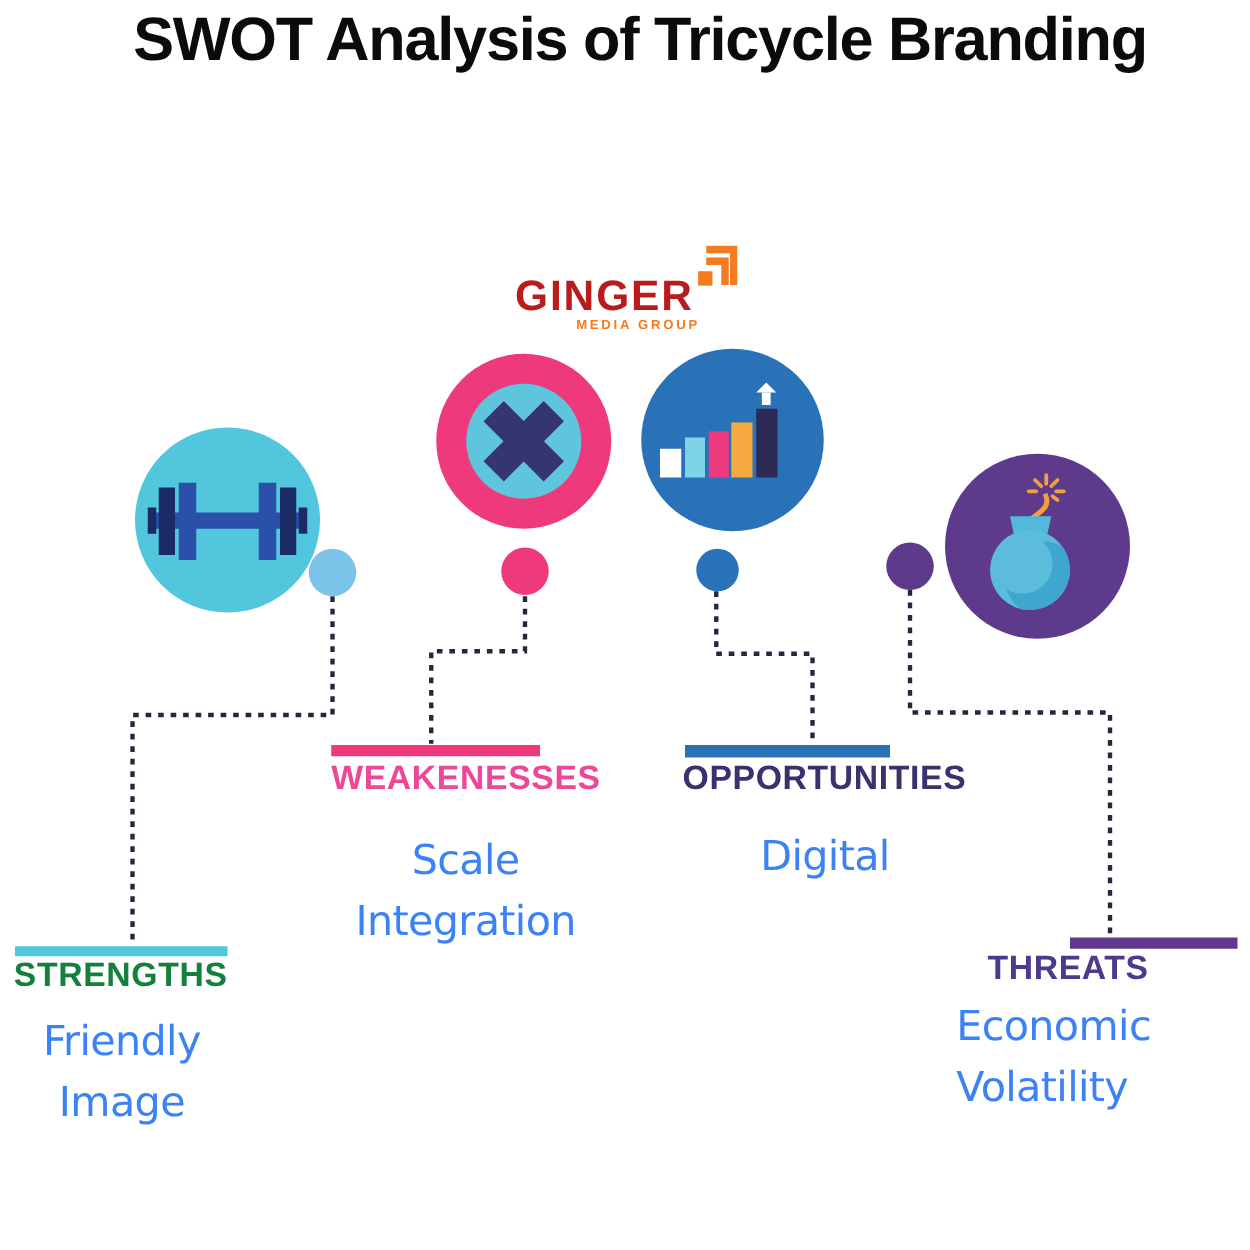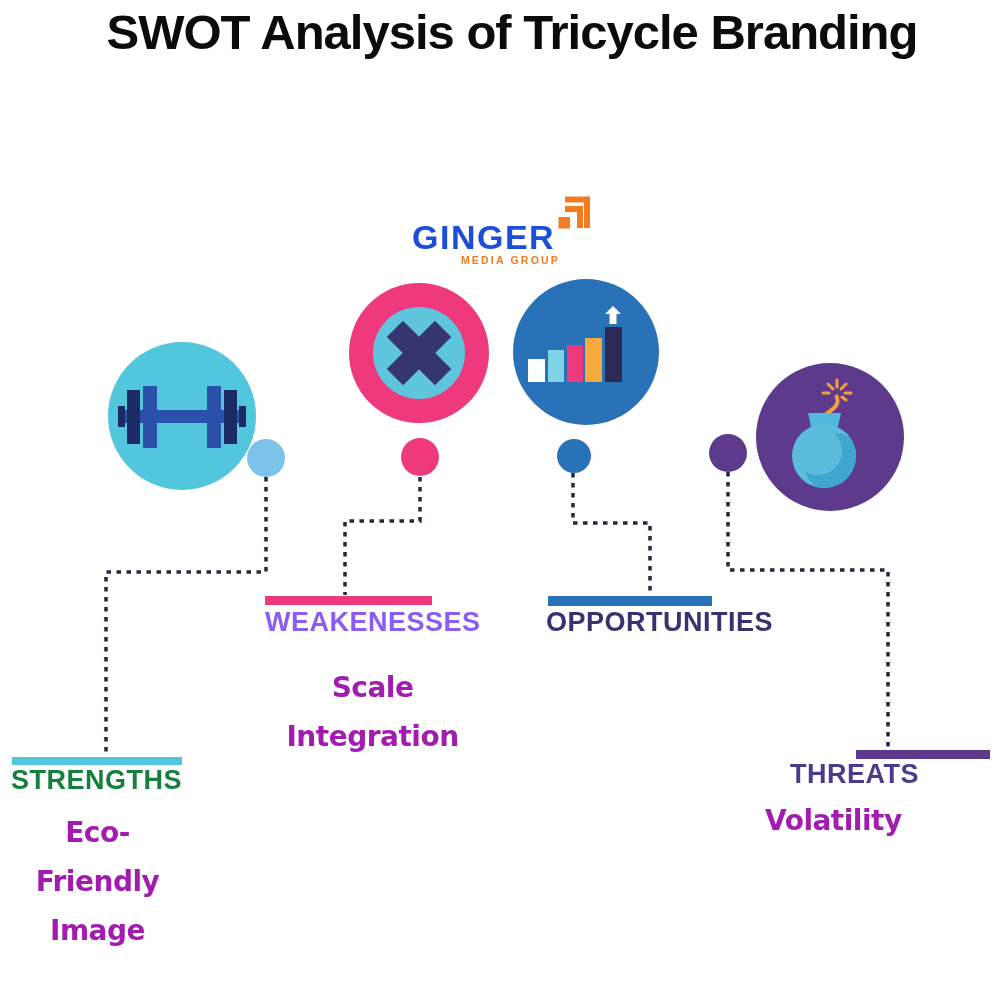--- a/index.html
+++ b/index.html
@@ -13,43 +13,43 @@
   .logo-brand{position:absolute;left:0;top:22px;font-weight:bold;font-size:34px;
               letter-spacing:1.5px;}
   .logo-tagline{position:absolute;right:30px;top:58px;font-weight:bold;font-size:10.5px;
                 letter-spacing:2.2px;}
   .circle{position:absolute;border-radius:50%;}
   .dot{position:absolute;border-radius:50%;}
   .inner-circle{position:absolute;left:24px;top:24px;width:92px;height:92px;border-radius:50%;}
   .bar{position:absolute;}
   .cat-label{position:absolute;font-family:"Liberation Sans",sans-serif;font-weight:bold;
              font-size:27px;letter-spacing:.5px;}
-  .item{position:absolute;font-family:"DejaVu Sans",sans-serif;font-weight:bold;
-        font-size:28px;line-height:49px;letter-spacing:-.5px;color:#a21caf;}
+  .item{position:absolute;font-family:"DejaVu Sans",sans-serif;font-weight:normal;
+        font-size:33px;line-height:49px;letter-spacing:-.5px;color:#3b82f6;}
   .center{text-align:center;}
   .right{}
   svg{display:block;}
   #connectors{position:absolute;left:0;top:0;pointer-events:none;}
 </style>
 </head>
 <body>
 
 <div id="canvas">
 
   <div class="title">
     <div>SWOT Analysis of Tricycle Branding</div>
   </div>
 
   <div class="logo">
     <svg class="abs" style="left:146px;top:0px;" width="32" height="34" viewBox="0 0 32 34">
       <rect x="0.5" y="21" width="11.5" height="11.5" fill="#F47B20"></rect>
       <path d="M7,13 H22 V32" fill="none" stroke="#F47B20" stroke-width="6"></path>
       <path d="M7,3.5 H29 V32" fill="none" stroke="#F47B20" stroke-width="6"></path>
     </svg>
-    <div class="logo-brand" style="color: #1d4ed8;">GINGER</div>
+    <div class="logo-brand" style="color: #b91c1c;">GINGER</div>
     <div class="logo-tagline" style="color: rgb(244, 123, 32); margin-left: 13px;">MEDIA GROUP</div>
   </div>
 
   <svg id="connectors" width="1000" height="1000" viewBox="0 0 1000 1000">
     <polyline points="266,477 266,572 106,572 106,756" fill="none" stroke-width="3.5" stroke-dasharray="4.5 5.5" stroke="#26263F"></polyline>
     <polyline points="420,477 420,521 345,521 345,595" fill="none" stroke-width="3.5" stroke-dasharray="4.5 5.5" stroke="#26263F"></polyline>
     <polyline points="573,473 573,523 650,523 650,595" fill="none" stroke-width="3.5" stroke-dasharray="4.5 5.5" stroke="#26263F"></polyline>
     <polyline points="728,472 728,570 888,570 888,749" fill="none" stroke-width="3.5" stroke-dasharray="4.5 5.5" stroke="#26263F"></polyline>
   </svg>
 
@@ -114,36 +114,37 @@
       <circle cx="44" cy="79" r="32" fill="#5CBCDC"></circle>
       <circle cx="54" cy="86" r="30" fill="#3FA6CF" clip-path="url(#bombclip)"></circle>
       <circle cx="38" cy="74" r="24" fill="#5CBCDC" clip-path="url(#bombclip)"></circle>
     </svg>
   </div>
   <div class="dot" style="left: 709px; top: 434px; width: 38px; height: 38px; background: rgb(94, 58, 140);"></div>
 
   <div class="bar" style="left: 12px; top: 757px; width: 170px; height: 8px; background: rgb(82, 198, 220);"></div>
   <div class="cat-label" style="left: 11px; top: 765px; color: #15803d;">STRENGTHS</div>
   <div class="item center" style="left:0px;top:808px;width:195px;">
-    <div>Eco-</div>
     <div>Friendly</div>
     <div>Image</div>
   </div>
 
   <div class="bar" style="left: 265px; top: 596px; width: 167px; height: 9px; background: rgb(238, 58, 125);"></div>
-  <div class="cat-label" style="left: 265px; top: 607px; color: #8b5cf6;">WEAKENESSES</div>
+  <div class="cat-label" style="left: 265px; top: 607px; color: #ec4899;">WEAKENESSES</div>
   <div class="item center" style="left:250px;top:663px;width:245px;">
     <div>Scale</div>
     <div>Integration</div>
   </div>
 
   <div class="bar" style="left: 548px; top: 596px; width: 164px; height: 10px; background: rgb(42, 114, 184);"></div>
   <div class="cat-label" style="left: 546px; top: 607px; color: rgb(56, 50, 110);">OPPORTUNITIES</div>
   <div class="item center" style="left:528px;top:660px;width:264px;">
+    <div>Digital</div>
   </div>
 
   <div class="bar" style="left: 856px; top: 750px; width: 134px; height: 9px; background: rgb(94, 58, 140);"></div>
   <div class="cat-label right" style="left: 790px; top: 759px; width: 200px; color: rgb(76, 58, 140);">THREATS</div>
   <div class="item right" style="left:765px;top:796px;width:228px;">
+    <div>Economic</div>
     <div>Volatility</div>
   </div>
 
 </div>
 
 </body></html>

